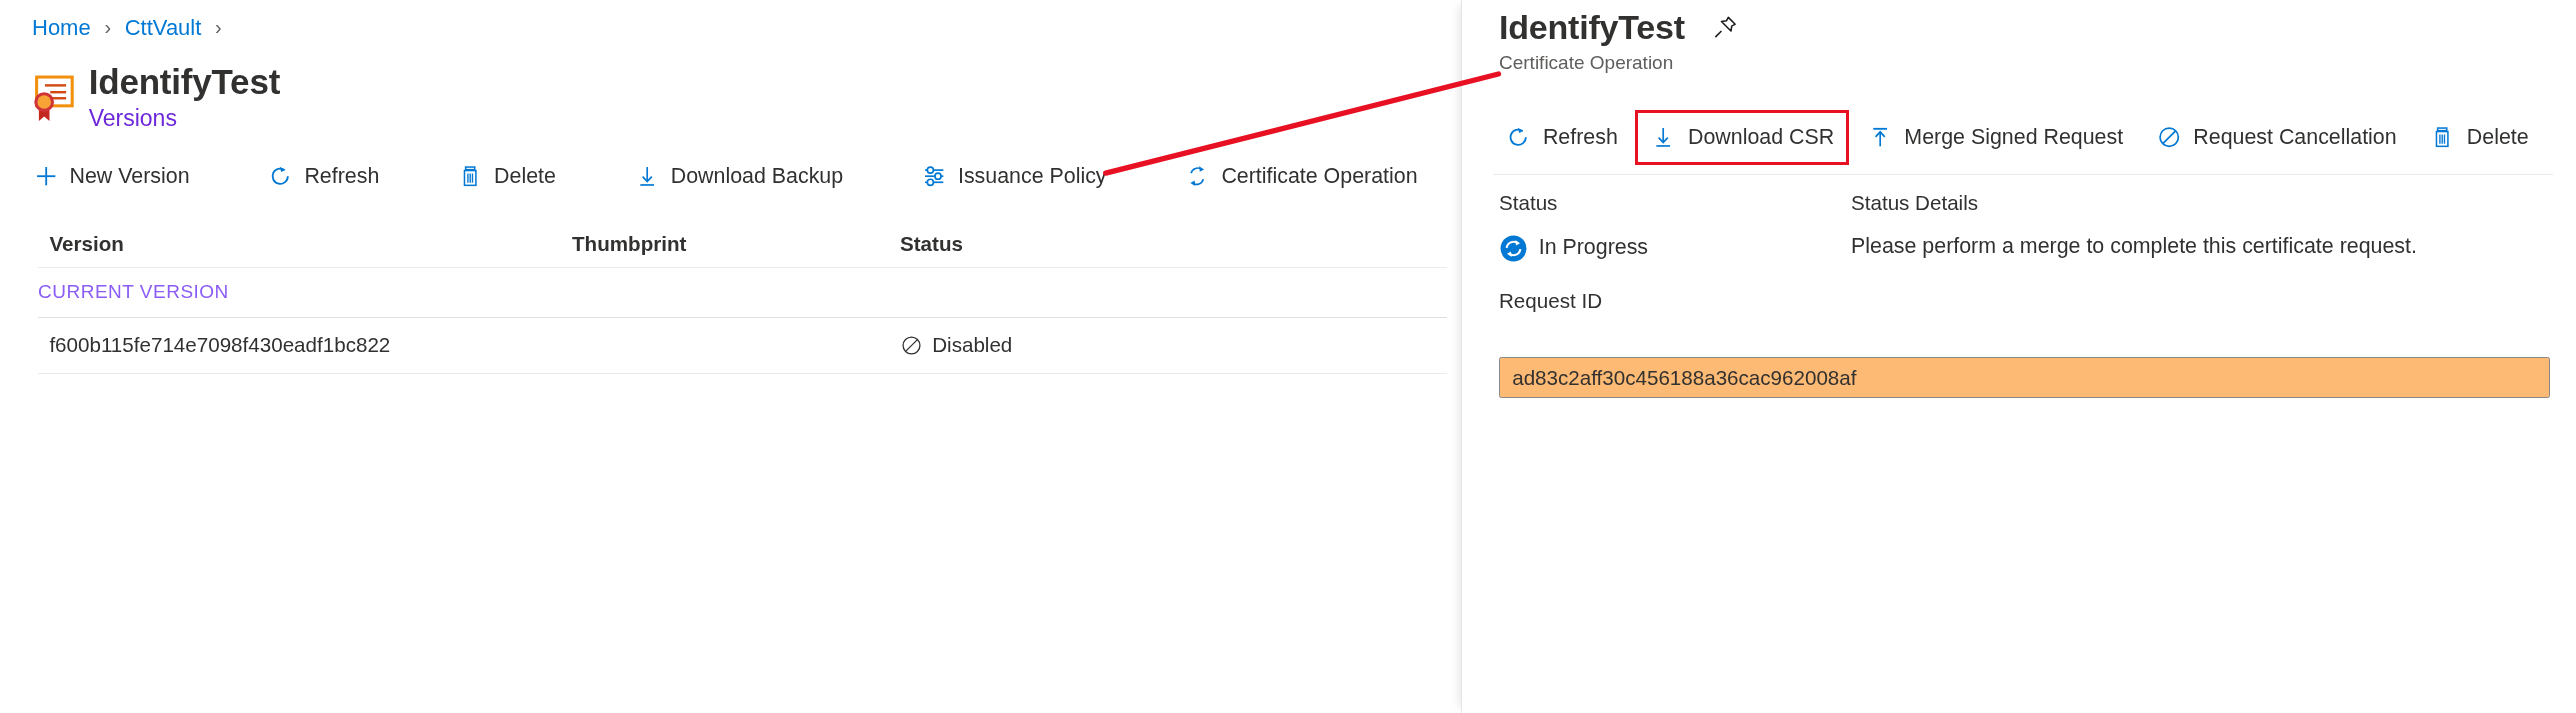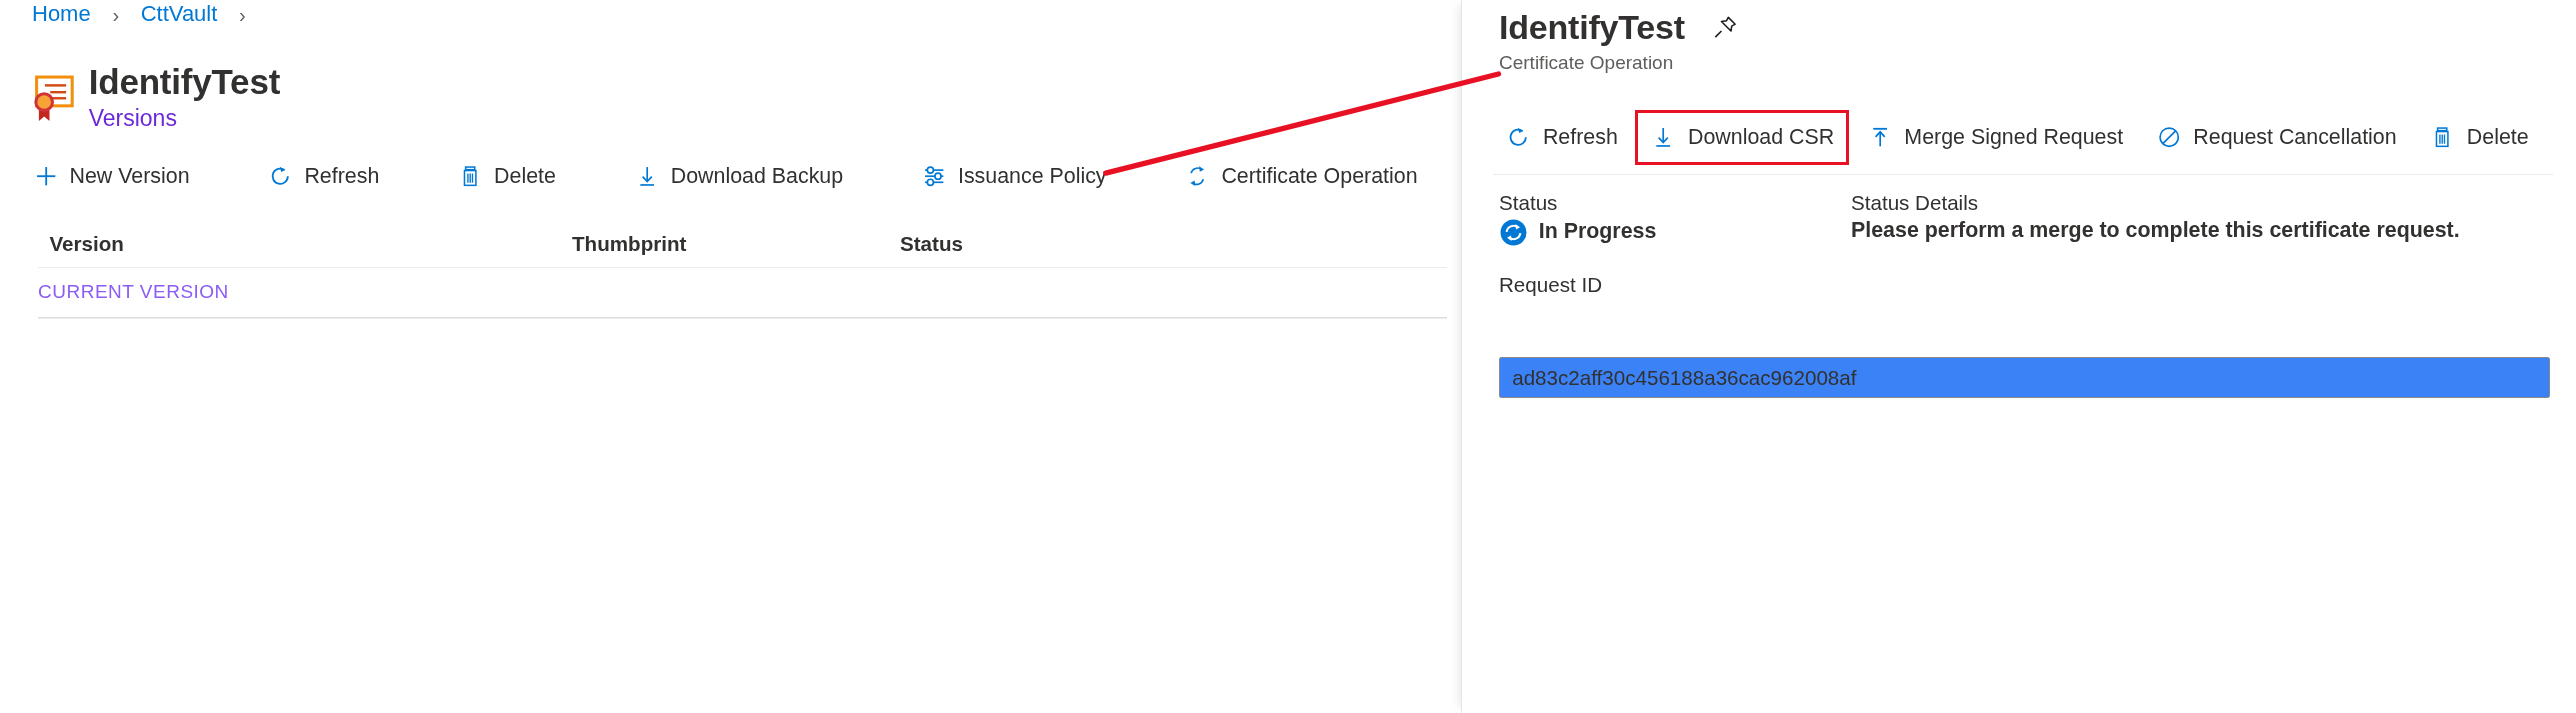--- a/index.html
+++ b/index.html
@@ -15,23 +15,23 @@
 
   
   #main-blade {
     position: absolute; left: 0; top: 0;
     width: 1461px; height: 713px;
     background: #ffffff;
   }
 
   
   .breadcrumb {
-    position: absolute; left: 32px; top: 3px;
-    display: flex; align-items: flex-end;
-    font-size: 22px; line-height: 1; gap: 8px;
+    position: absolute; left: 32px; top: 17px;
+    display: flex; align-items: flex-start;
+    font-size: 22px; line-height: 1;
   }
   .crumb-link { color: #0078d4; cursor: pointer; white-space: nowrap; }
   .crumb-sep {
     color: #605e5c; margin: 0 13.7px; font-size: 20px;
     font-weight: 300;
   }
 
   
   .title-block {
     position: absolute; left: 27.5px; top: 63px;
@@ -134,28 +134,28 @@
     width: 1060px; height: 0.8px; background: #edebe9;
   }
 
   
   .dp-fields { position: absolute; left: 37px; top: 191px; width: 1052px; }
   .dp-colA { position: absolute; left: 0; top: 0; width: 351px; }
   .dp-colB { position: absolute; left: 352px; top: 0; width: 686px; }
   .f-label {
     font-size: 20.6px; color: #323130; line-height: 1.2;
   }
-  .f-valrow { display: flex; align-items: center; margin-top: 2px; font-weight: bold; }
+  .f-valrow { display: flex; align-items: center; margin-top: 18px; }
   .f-valrow .v-ico { width: 29px; height: 29px; margin-right: 10.7px; flex:none; }
   .f-val { font-size: 21.4px; color: #323130; line-height: 1.2; }
   .f-label2 { margin-top: 26px; }
   .readonly-box {
     margin-top: 12.2px;
     width: 1051px; height: 41px;
-    background: #3b82f6;
+    background: #fdba74;
     border: 0.8px solid #8a8886;
     border-radius: 2.3px;
     display: flex; align-items: center;
     padding: 0 12.2px;
     font-size: 20.6px; color: #323130;
   }
 
   
   #annot { position:absolute; left:0; top:0; width:2576px; height:713px; pointer-events:none; }
 </style>
@@ -270,20 +270,33 @@
         <span class="th col-thumb">Thumbprint</span>
         <span class="th col-status">Status</span>
       </div>
       <div class="rowline"></div>
 
       <div class="tbl-group">
         <span>CURRENT VERSION</span>
       </div>
       <div class="rowline strong"></div>
 
+      <div class="tbl-row">
+        <span class="td col-version">f600b115fe714e7098f430eadf1bc822</span>
+        <span class="td col-thumb"></span>
+        <span class="td col-status status-cell">
+          <span class="s-ico">
+            <svg viewBox="0 0 30 30" width="23" height="23">
+              <circle cx="15" cy="15" r="11" fill="none" stroke="#323130" stroke-width="1.7"></circle>
+              <line x1="7.3" y1="22.7" x2="22.7" y2="7.3" stroke="#323130" stroke-width="1.7"></line>
+            </svg>
+          </span>
+          <span>Disabled</span>
+        </span>
+      </div>
       <div class="rowline"></div>
     </div>
   </div>
 
   <div id="detail-panel">
 
     <div class="dp-titlerow">
       <span class="dp-title">IdentifyTest</span>
       <span class="pin-btn">
         <svg viewBox="0 0 40 40" width="30.5" height="30.5">

